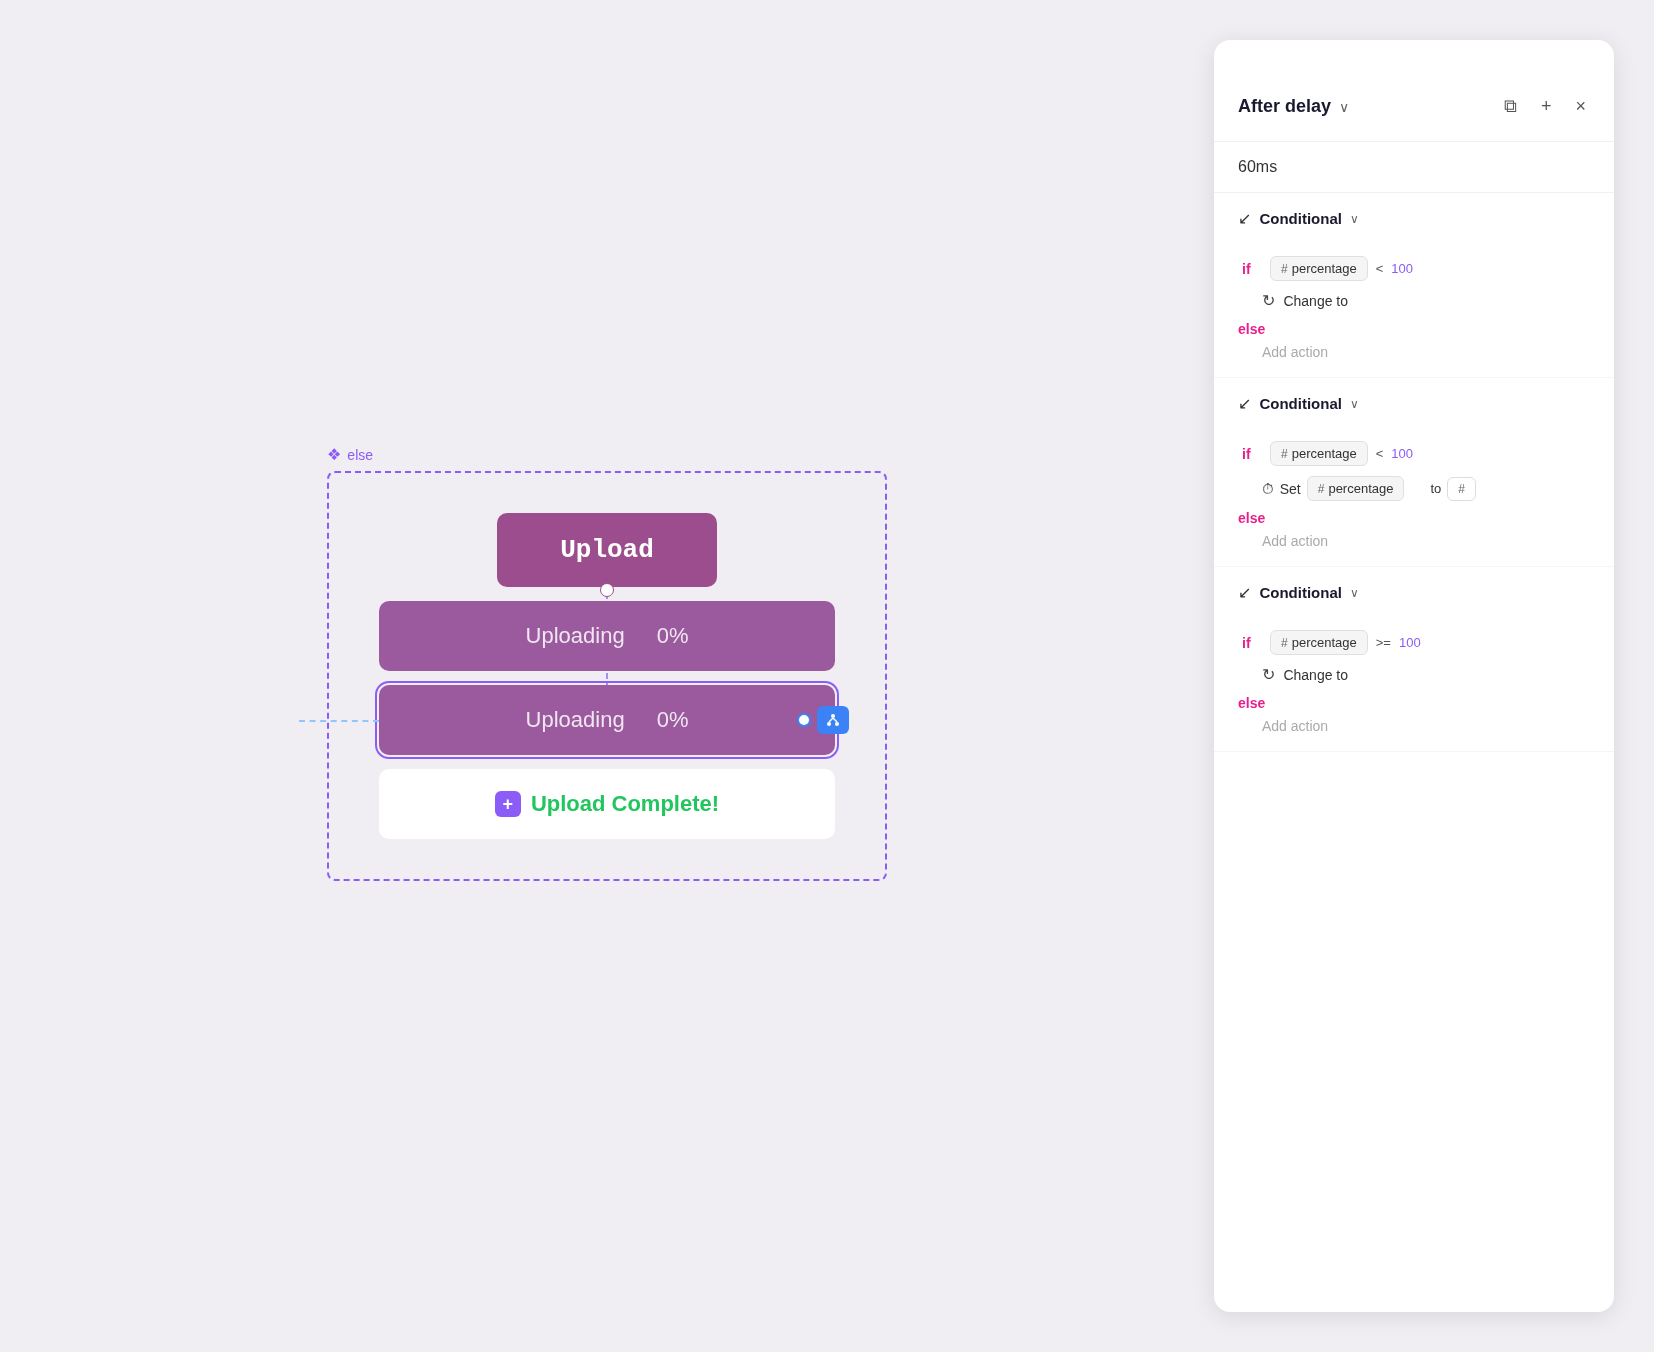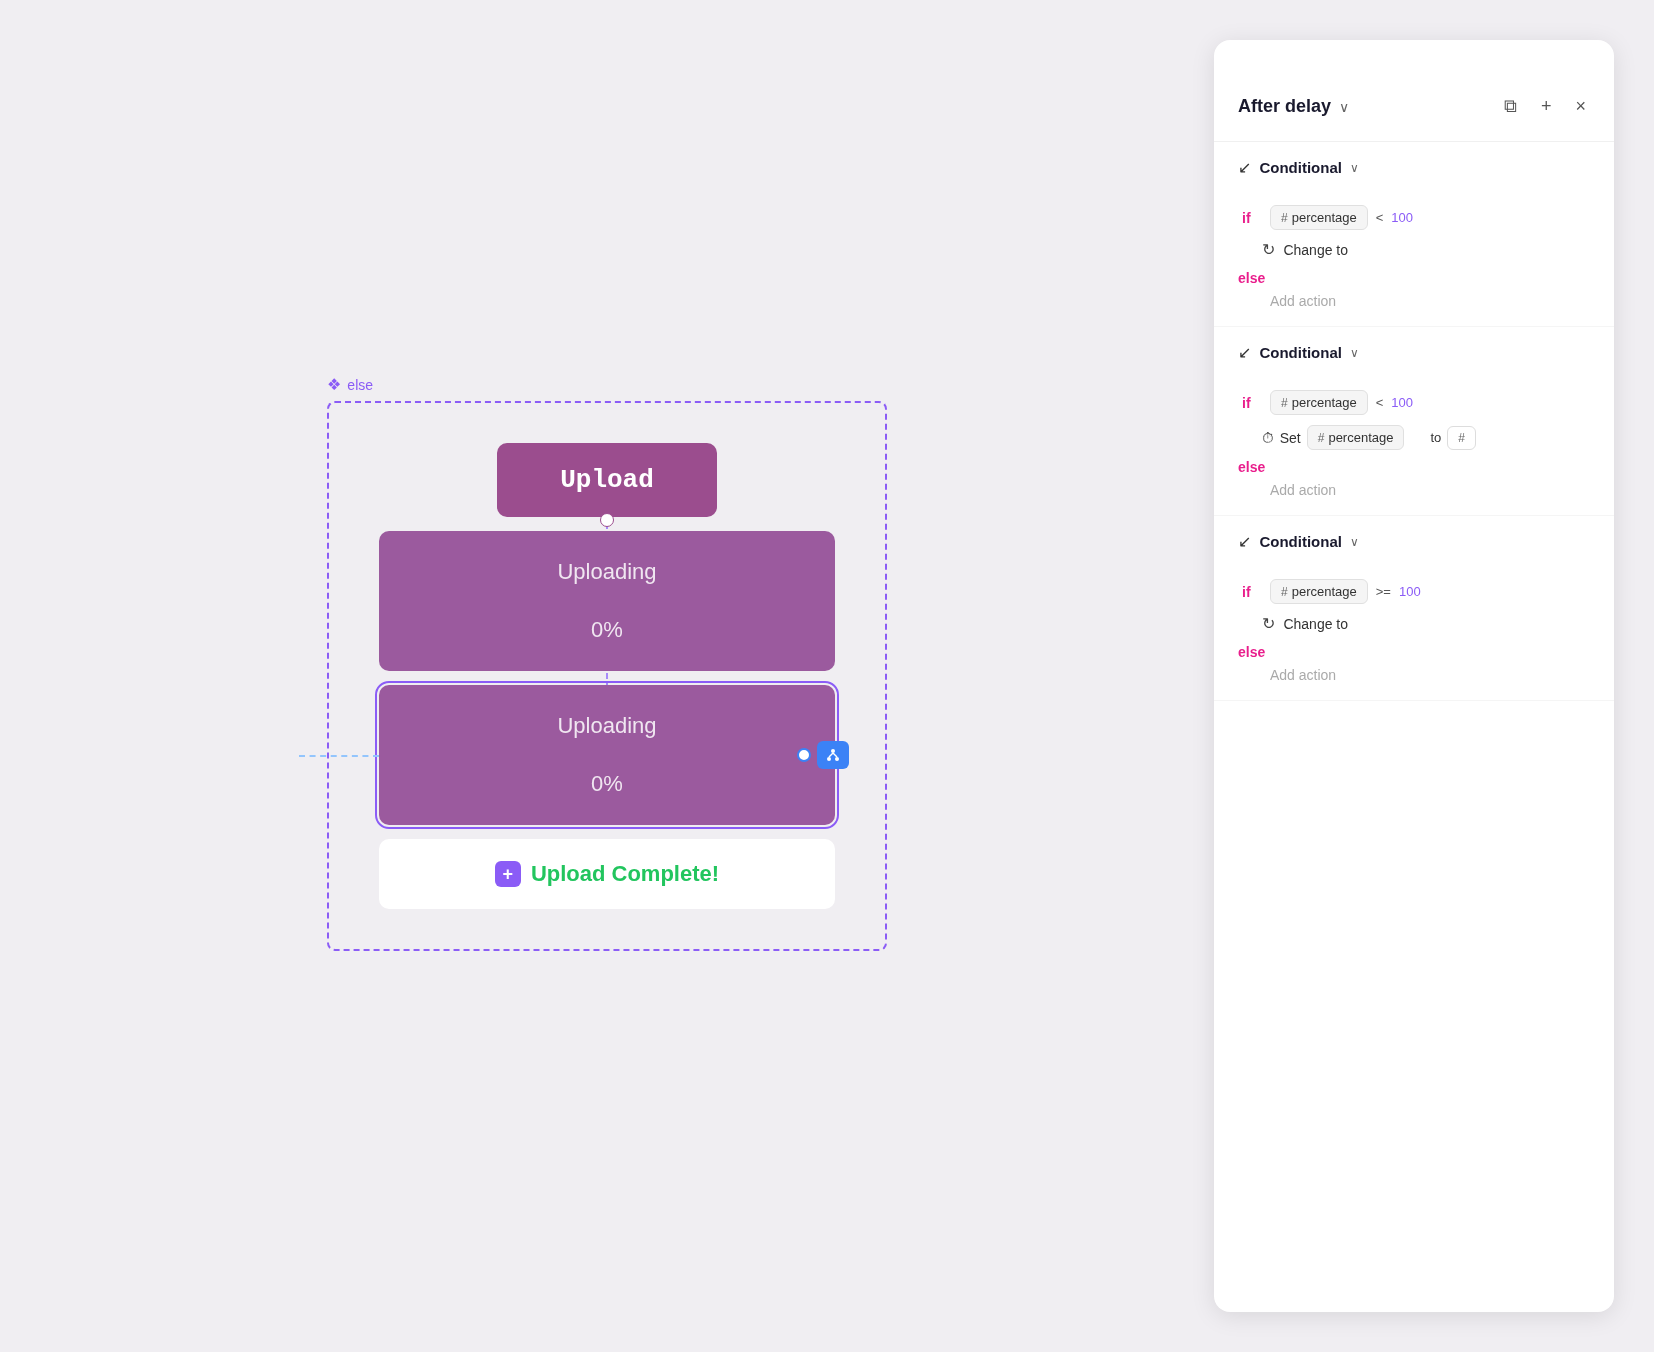--- a/index.html
+++ b/index.html
@@ -94,30 +94,29 @@
       height: 12px;
       background: white;
       border-radius: 50%;
       border: 1.5px solid #9b4d8e;
     }
 
     
     .state-loading {
       background: #9b5a9e;
       border-radius: 10px;
-      padding: 28px 30px;
+      padding: 22px 30px;
       display: flex;
       align-items: center;
       justify-content: center;
       gap: 32px;
       color: rgba(255,255,255,0.85);
       font-size: 22px;
       font-weight: 400;
       position: relative;
-      flex-direction: column;
     }
 
     .state-loading.selected {
       outline: 2px solid #8b5cf6;
       outline-offset: 2px;
     }
 
     
     .connection-node {
       position: absolute;
@@ -339,21 +338,21 @@
     .action-label {
       font-size: 14px;
       color: #333;
     }
 
     .else-section {
       margin-top: 8px;
     }
 
     .add-action-btn {
-      margin-left: 32px;
+      margin-left: 24px;
       margin-top: 6px;
       font-size: 14px;
       color: #aaa;
       background: none;
       border: none;
       cursor: pointer;
       padding: 0;
     }
 
     .set-row {
@@ -448,20 +447,21 @@
       <span class="panel-title">After delay</span>
       <span class="chevron-icon">∨</span>
     </div>
     <div class="panel-actions">
       <button class="panel-icon-btn">⧉</button>
       <button class="panel-icon-btn">+</button>
       <button class="panel-icon-btn">×</button>
     </div>
   </div>
 
+  <div class="delay-value">60ms</div>
 
   <div class="panel-body">
 
     <div class="conditional-block">
       <div class="conditional-header">
         <span class="conditional-icon">↙</span>
         <span class="conditional-label">Conditional</span>
         <span class="cond-chevron">∨</span>
       </div>
       <div class="condition-row">

